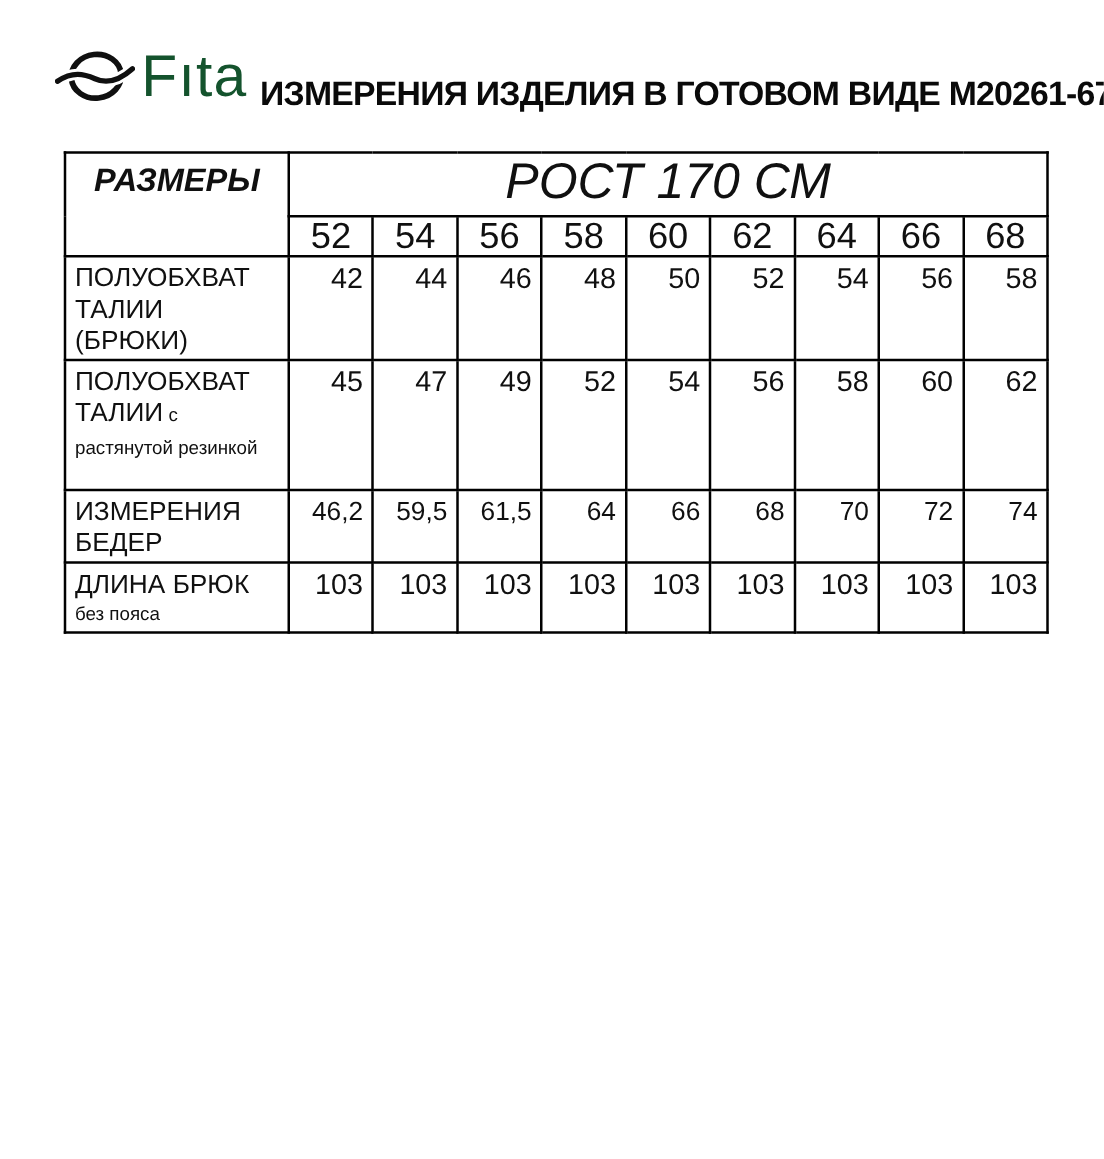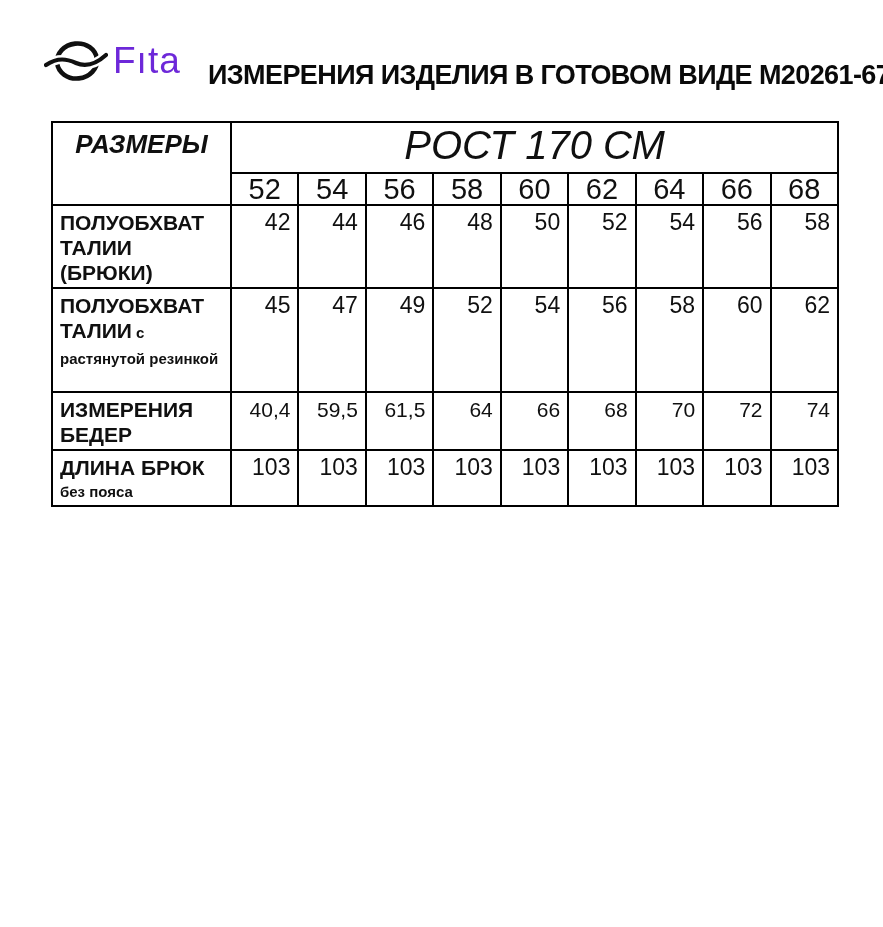--- a/index.html
+++ b/index.html
@@ -4,21 +4,21 @@
 <style>
   html,body{margin:0;padding:0;}
   body{
     width:883px;height:927px;background:#ffffff;
     font-family:"Liberation Sans",sans-serif;color:#101010;
     position:relative;overflow:hidden;
   }
   .brand-row{position:absolute;left:44px;top:38px;display:flex;align-items:center;}
   .logo-icon{display:block;}
   .logo-text{
-    font-size:37px;line-height:46px;letter-spacing:1px;color:#6d28d9;
+    font-size:47px;line-height:46px;letter-spacing:1px;color:#14532d;
     margin-left:5px;font-weight:400;
   }
   .page-title{
     position:absolute;left:208px;top:60px;margin:0;width:648px;
     font-size:27px;line-height:31px;font-weight:bold;letter-spacing:-0.6px;
     white-space:nowrap;color:#0a0a0a;
   }
   table.size-table{
     position:absolute;left:51px;top:121px;width:788px;
     border-collapse:collapse;table-layout:fixed;
@@ -42,21 +42,20 @@
     font-size:40px;text-align:center;vertical-align:middle;
     padding:0 0 4px 0;
   }
   th.size-h{
     font-size:29px;line-height:30px;text-align:center;vertical-align:middle;
     padding:0;
   }
   th.row-label{
     text-align:left;font-size:21px;line-height:25px;
     padding:4px 8px 2px 7px;
-    font-weight:bold;
   }
   .sub-small{font-size:15px;line-height:23px;}
   .sub-block{display:block;}
   td.val{
     text-align:right;font-size:23px;line-height:31px;
     padding:1px 7px 0 0;
   }
   td.val.small{font-size:21px;line-height:25px;padding-top:4px;}
 </style>
 </head>
@@ -123,21 +122,21 @@
         <td class="val">49</td>
         <td class="val">52</td>
         <td class="val">54</td>
         <td class="val">56</td>
         <td class="val">58</td>
         <td class="val">60</td>
         <td class="val">62</td>
       </tr>
       <tr class="r2">
         <th class="row-label"><span>ИЗМЕРЕНИЯ БЕДЕР</span></th>
-        <td class="val small">40,4</td>
+        <td class="val small">46,2</td>
         <td class="val small">59,5</td>
         <td class="val small">61,5</td>
         <td class="val small">64</td>
         <td class="val small">66</td>
         <td class="val small">68</td>
         <td class="val small">70</td>
         <td class="val small">72</td>
         <td class="val small">74</td>
       </tr>
       <tr class="r3">

